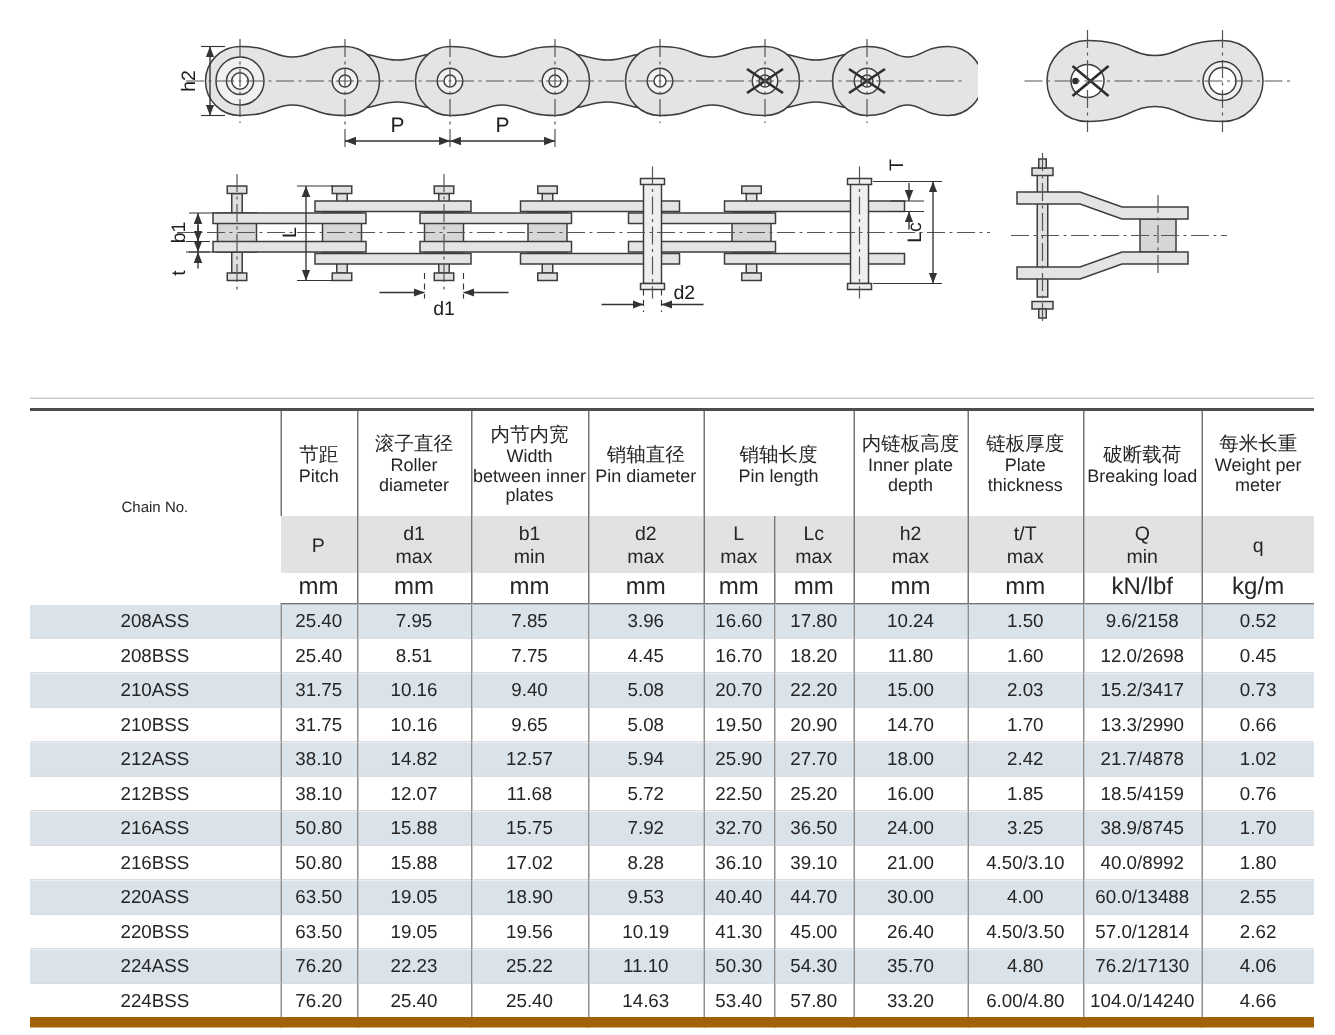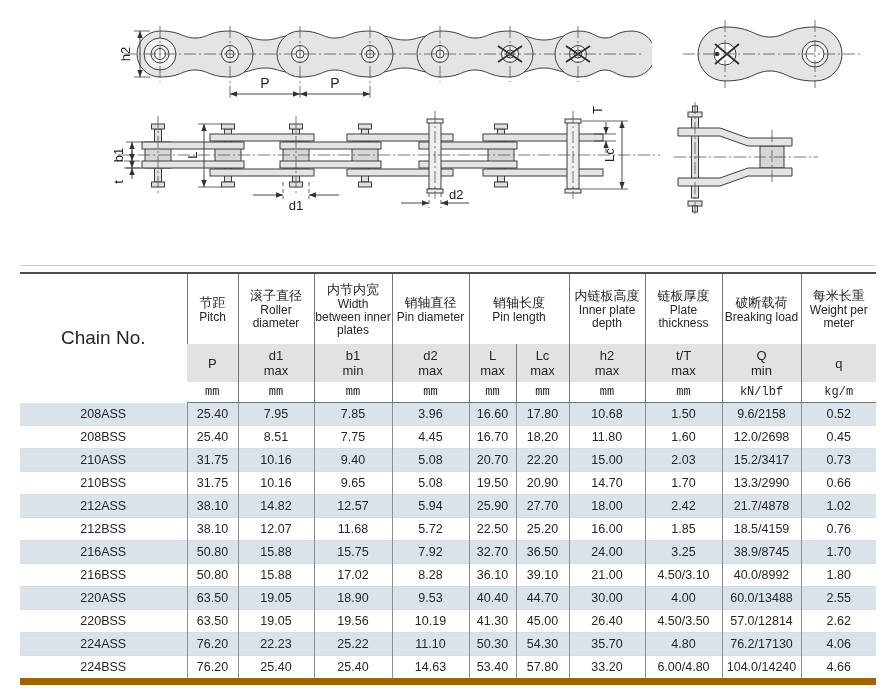--- a/index.html
+++ b/index.html
@@ -20,27 +20,27 @@
   .ring{fill:#f1f1f1;stroke:#3d3d3d;stroke-width:1;}
 
   .rule{position:absolute;left:20px;top:265px;width:856px;height:1px;background:#cccccc;}
 
   table.spec{position:absolute;left:20px;top:272px;width:856px;border-collapse:collapse;
              table-layout:fixed;border-top:2px solid #4d4d4d;}
   .spec th,.spec td{border-left:1px solid #757575;font-weight:normal;text-align:center;
                     padding:0;overflow:hidden;}
   .spec th:first-child,.spec td:first-child{border-left:none;}
   .spec tr.grp th{height:70px;vertical-align:middle;}
-  .spec th.chain{font-size:19px;}
+  .spec th.chain{font-size:10px;}
   .cn{display:block;font-size:13px;line-height:16px;}
   .en{display:block;font-size:12px;line-height:13px;}
   .spec tr.sub td{height:38px;background:#e2e2e2;vertical-align:middle;font-size:13px;line-height:15px;}
   .sym{display:block;}
   .lim{display:block;}
-  .spec tr.units td{height:20px;font-size:12px;border-bottom:1px solid #757575;font-family:Liberation Mono, monospace;}
+  .spec tr.units td{height:20px;font-size:16px;border-bottom:1px solid #757575;}
   .spec tbody td{height:22px;font-size:12.5px;border-left:1px solid #8f8f8f;}
   .spec tbody td:first-child{border-left:none;margin-left:31px;}
   .spec tbody tr{border-bottom:1px solid #d9dde1;}
   .spec tbody tr:nth-child(odd){background:#dbe3ea;}
   .spec tbody tr:last-child{border-bottom:7px solid #a16207;}
 </style>
 </head>
 <body>
 
 <div class="page">
@@ -351,21 +351,21 @@
     </thead>
     <tbody>
         <tr>
           <td>208ASS</td>
           <td>25.40</td>
           <td>7.95</td>
           <td>7.85</td>
           <td>3.96</td>
           <td>16.60</td>
           <td>17.80</td>
-          <td>10.68</td>
+          <td>10.24</td>
           <td>1.50</td>
           <td>9.6/2158</td>
           <td>0.52</td>
         </tr>
         <tr>
           <td>208BSS</td>
           <td>25.40</td>
           <td>8.51</td>
           <td>7.75</td>
           <td>4.45</td>

